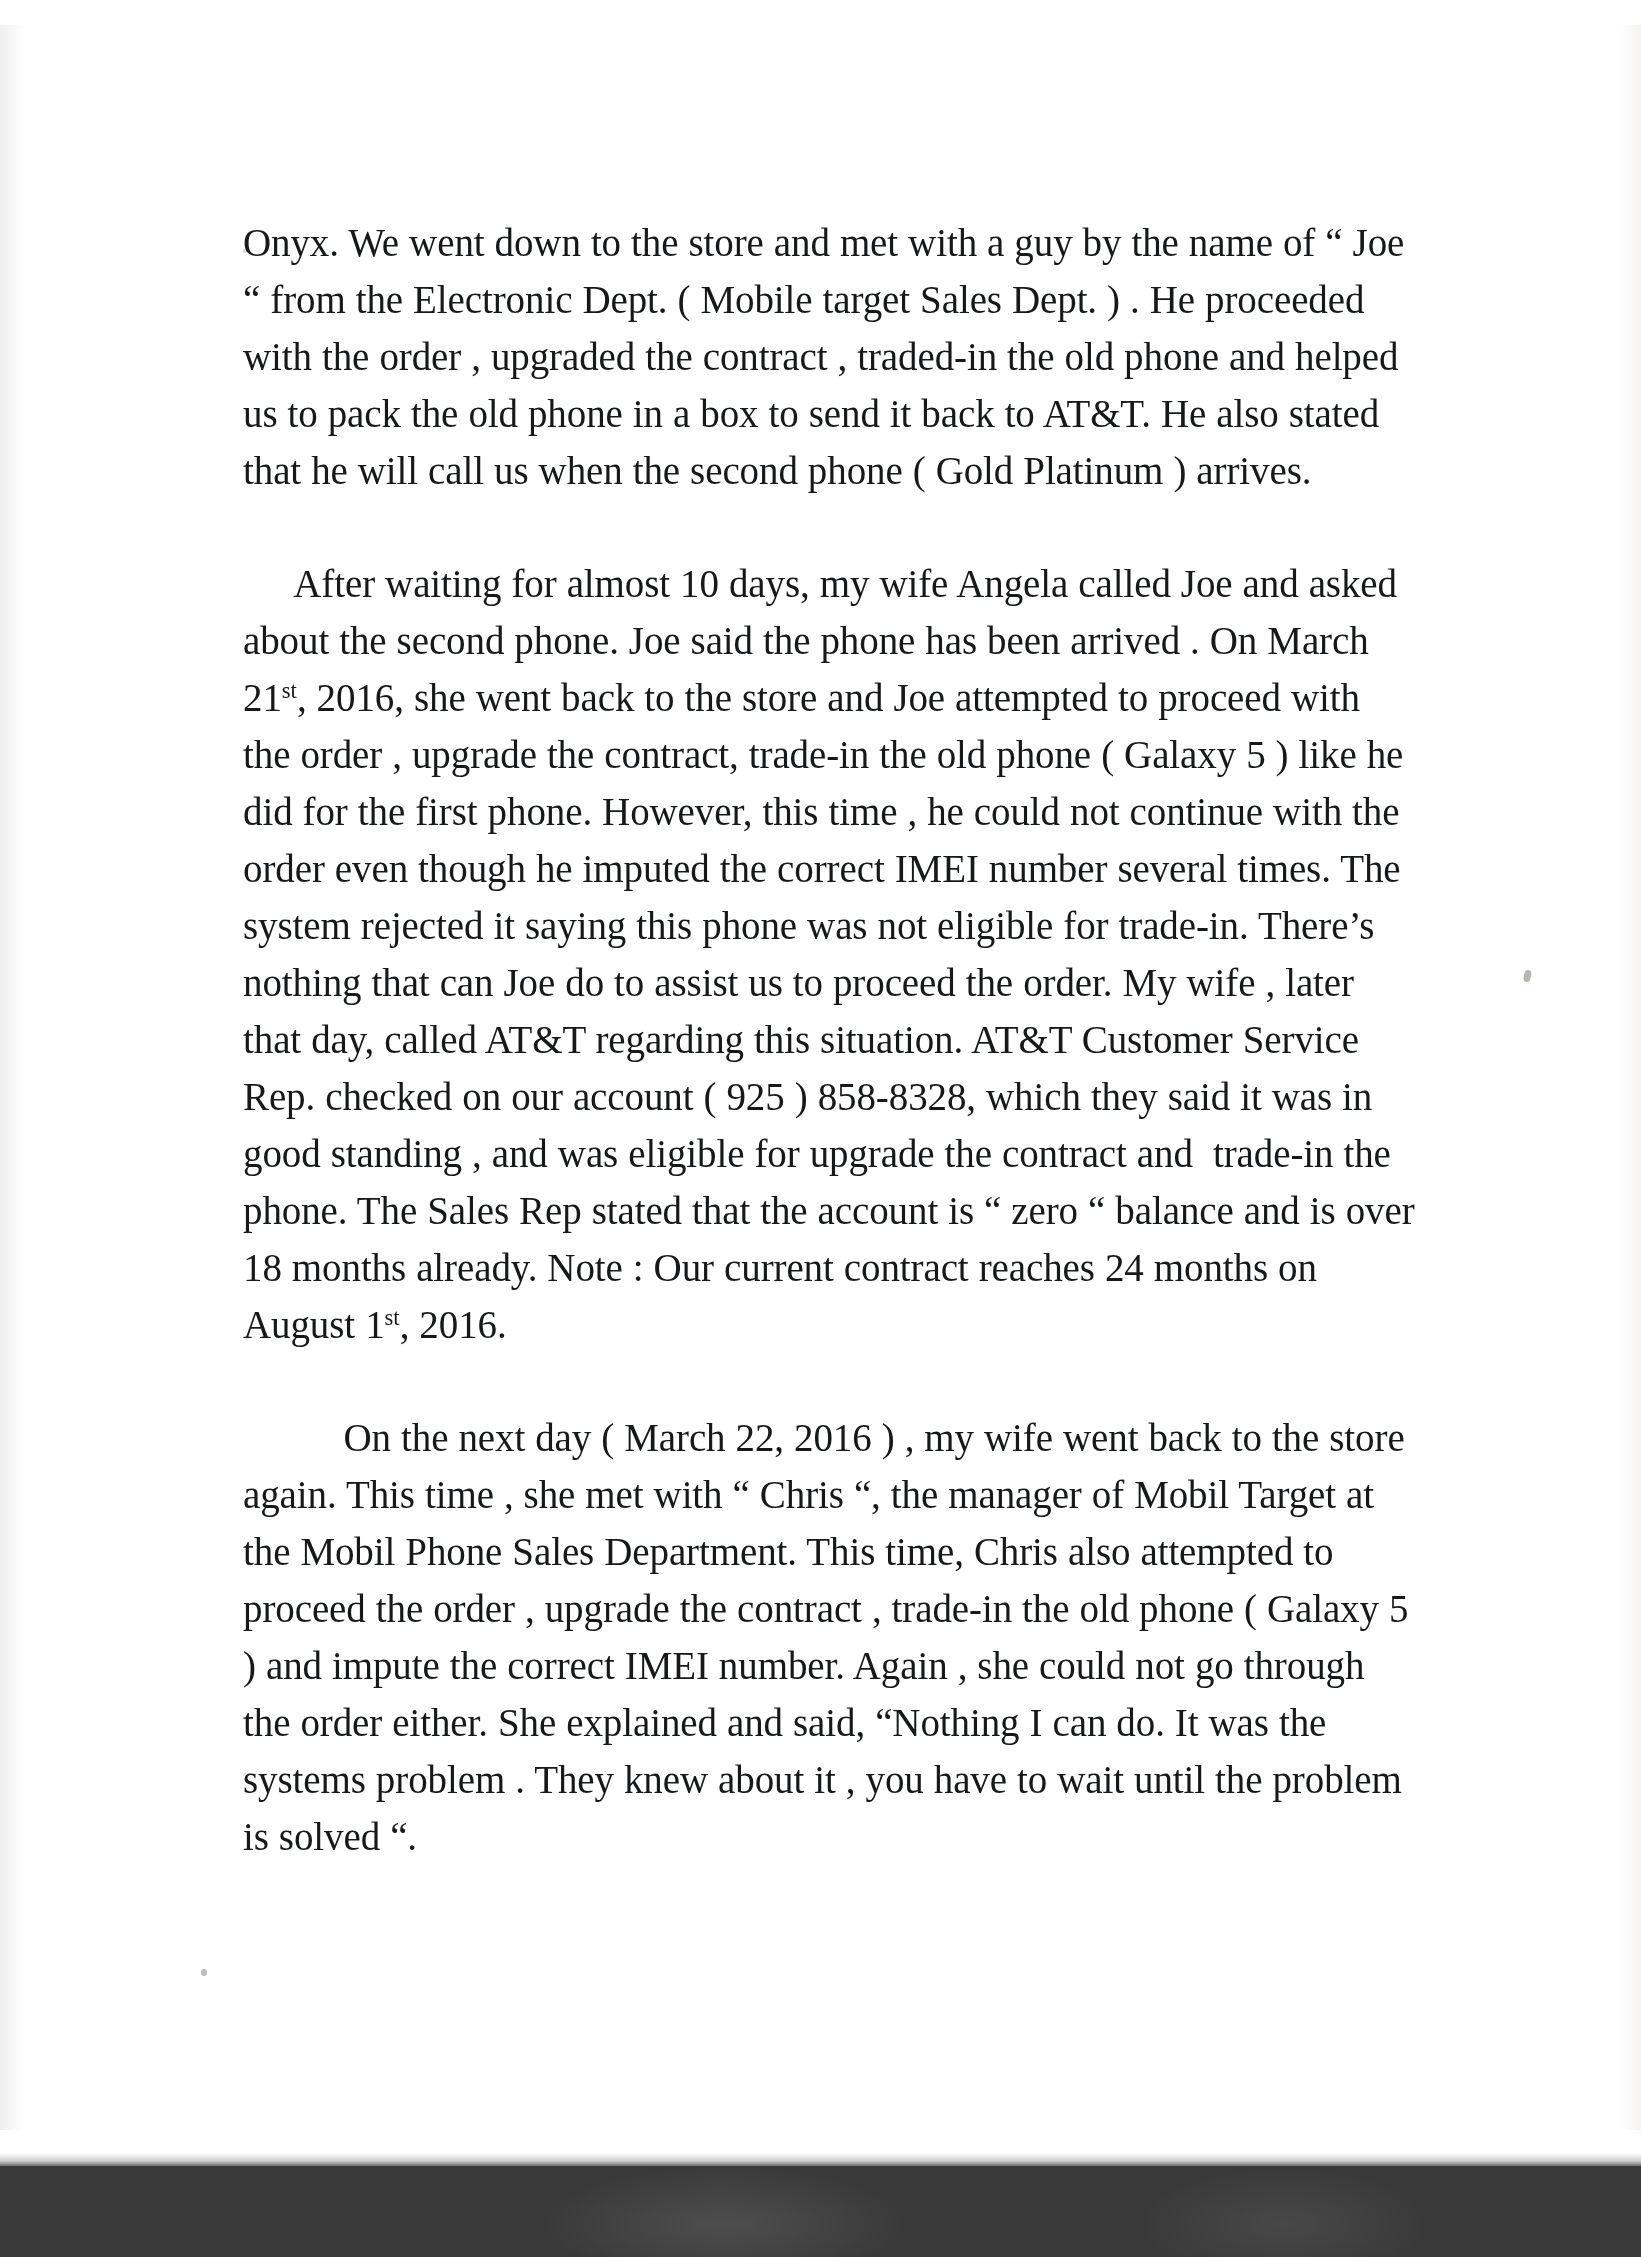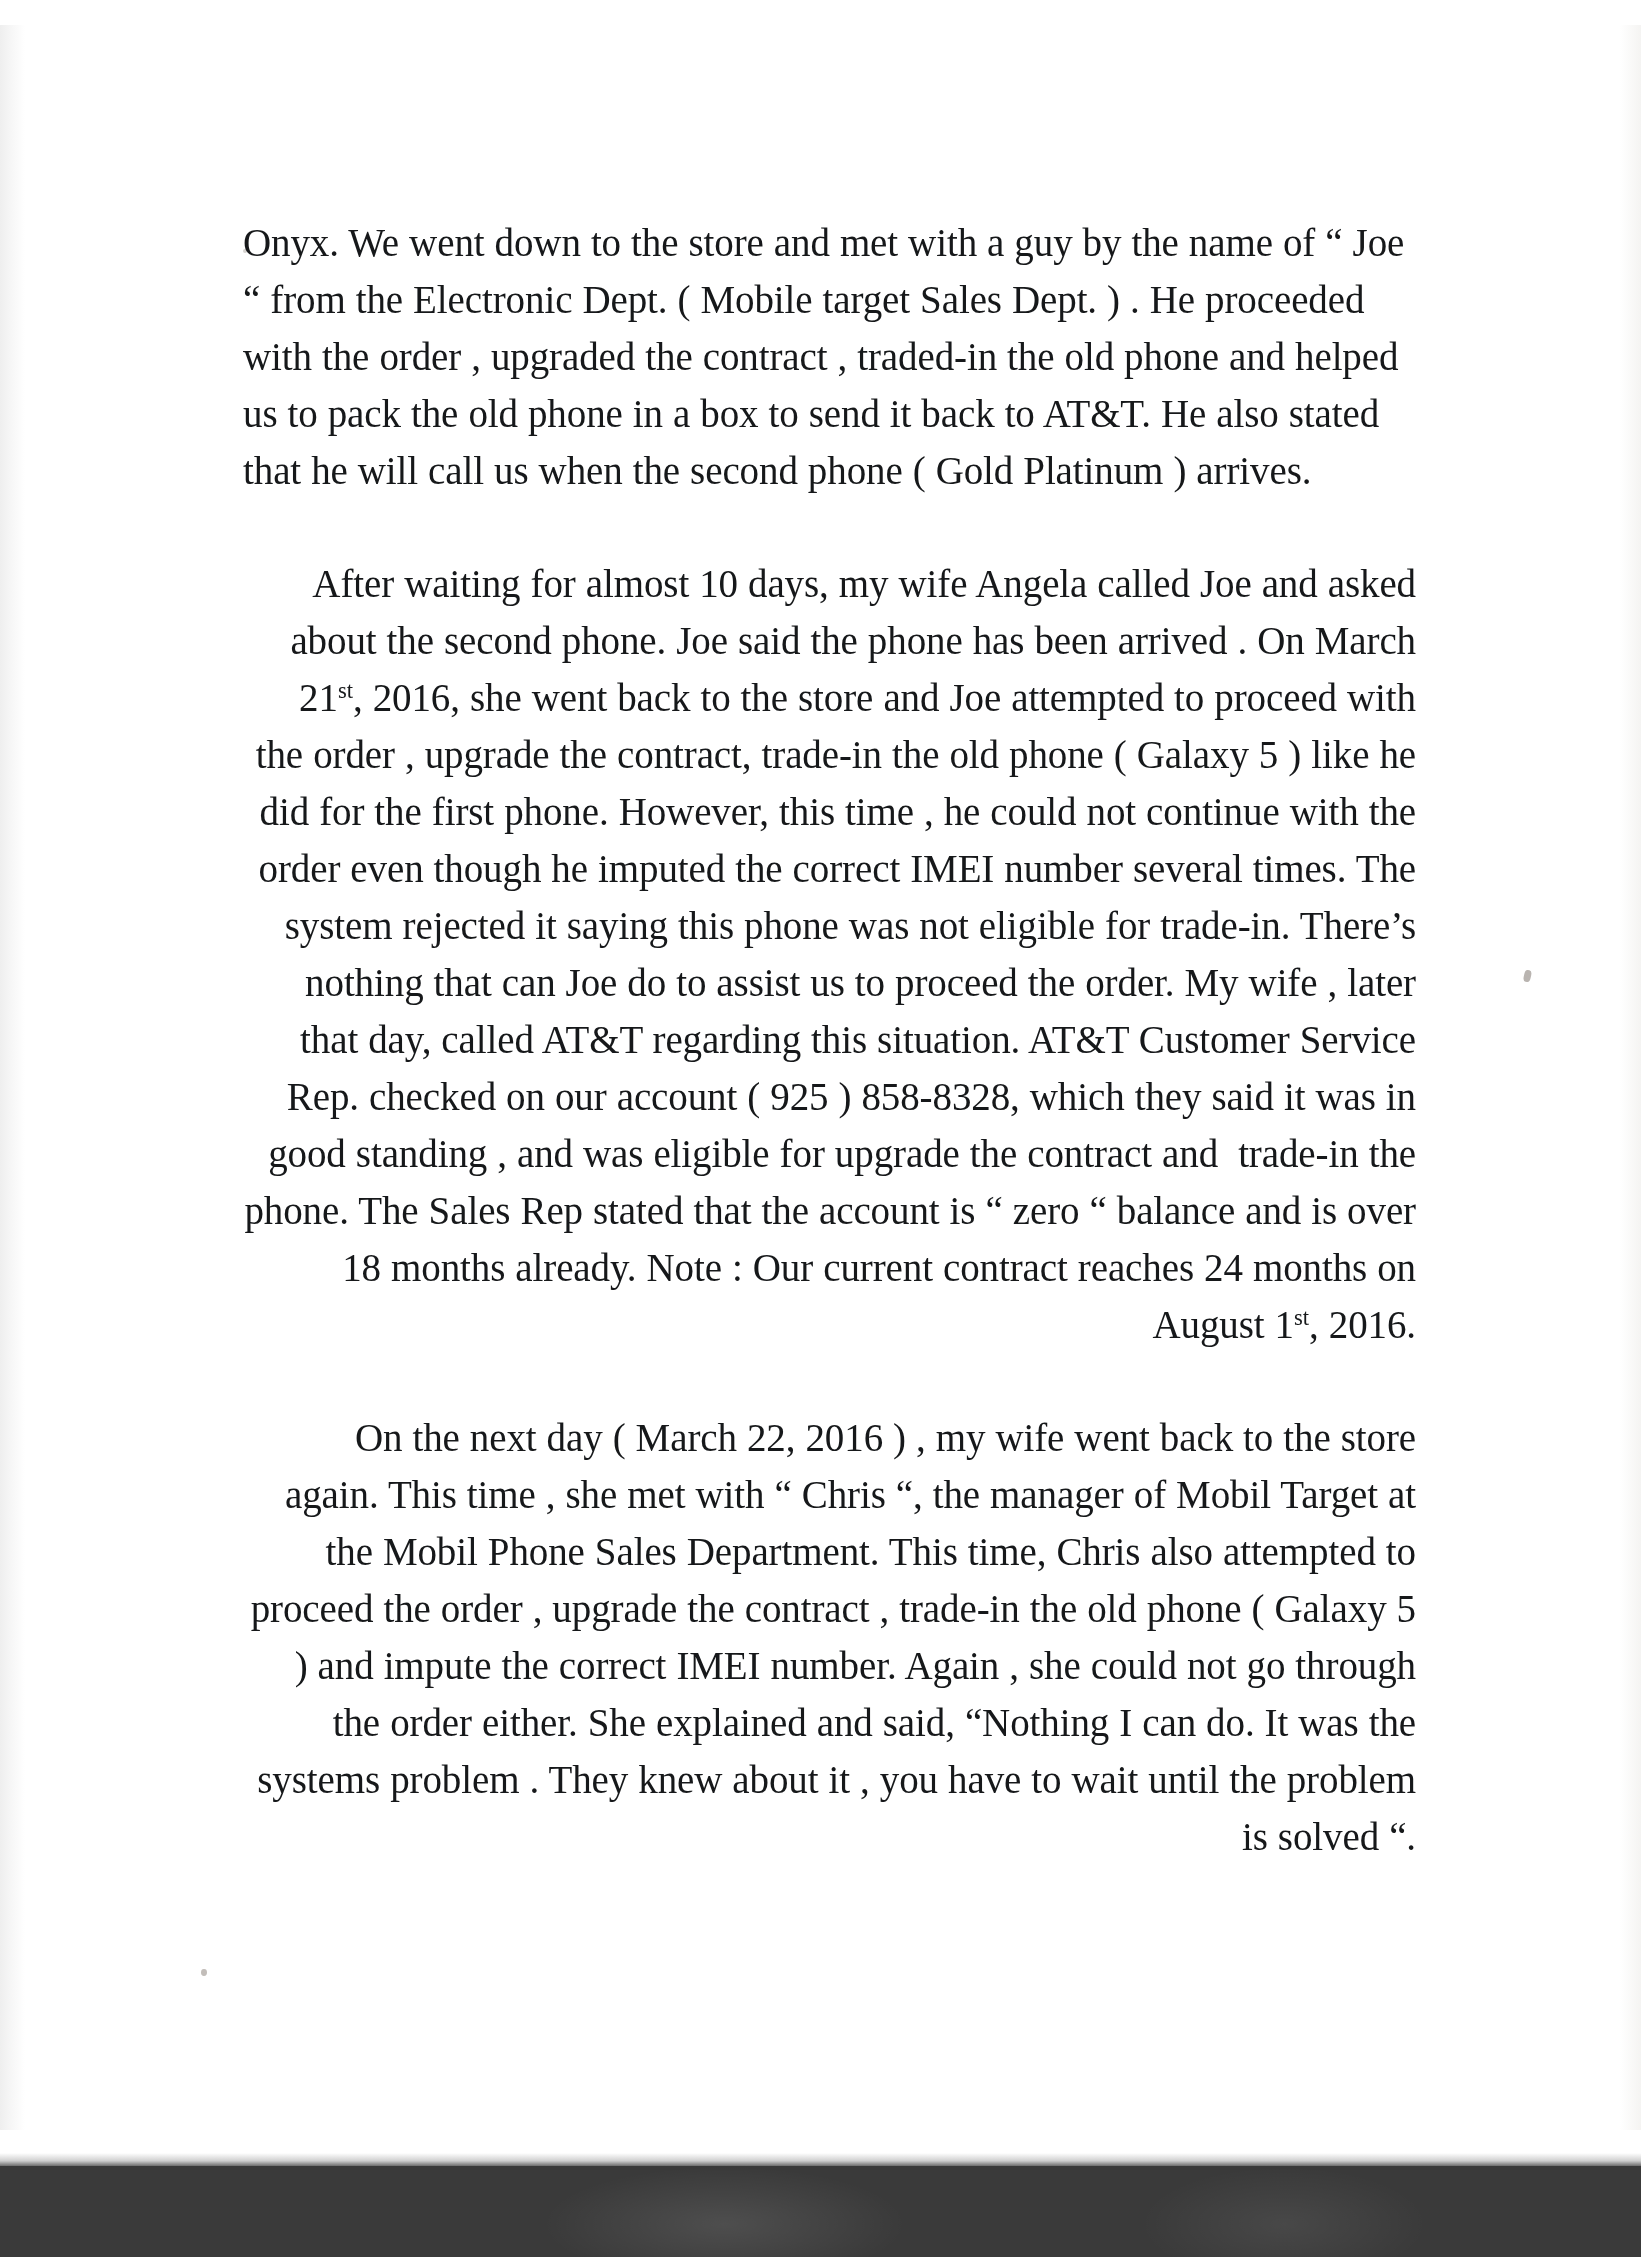--- a/index.html
+++ b/index.html
@@ -124,21 +124,20 @@
     margin: 0 0 0 0;
     color: #16181a;
     font-size: 39px;
     line-height: 57px;
     letter-spacing: -0.1px;
     word-spacing: 0.4px;
     white-space: pre-wrap;
   }
   .para + .para {
     margin-top: 56px;
-    text-align: right;
   }
   
   .indent-small { text-indent: 0; }
 
   sup.ordinal {
     font-size: 0.58em;
     vertical-align: 0.56em;
     line-height: 0;
     letter-spacing: 0;
   }

